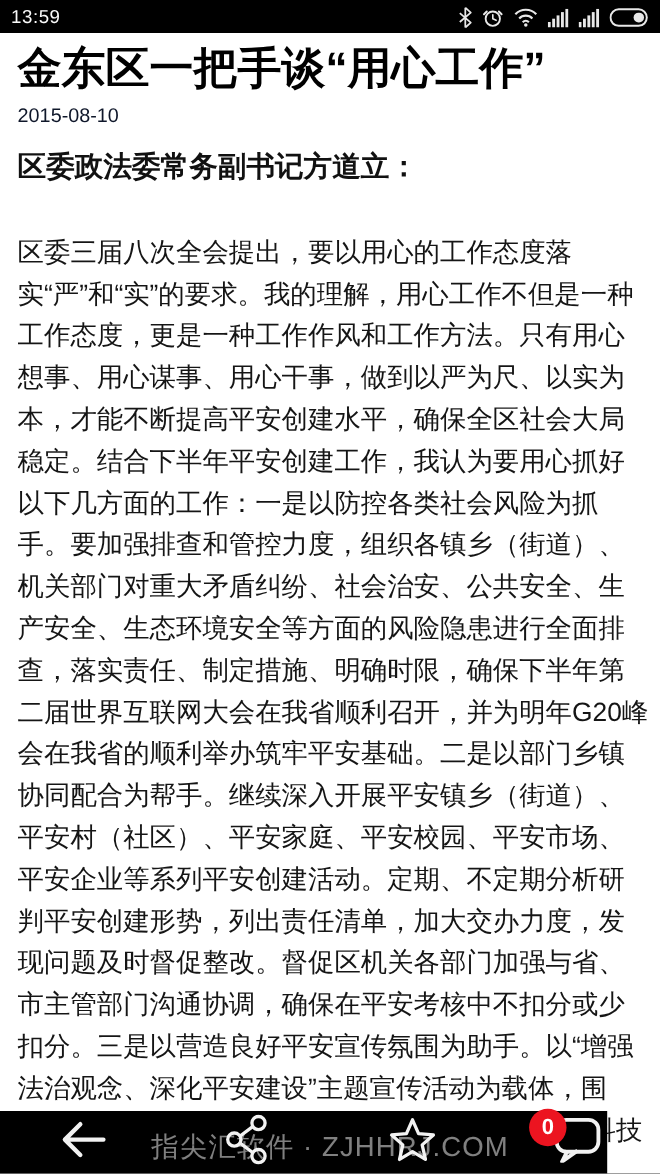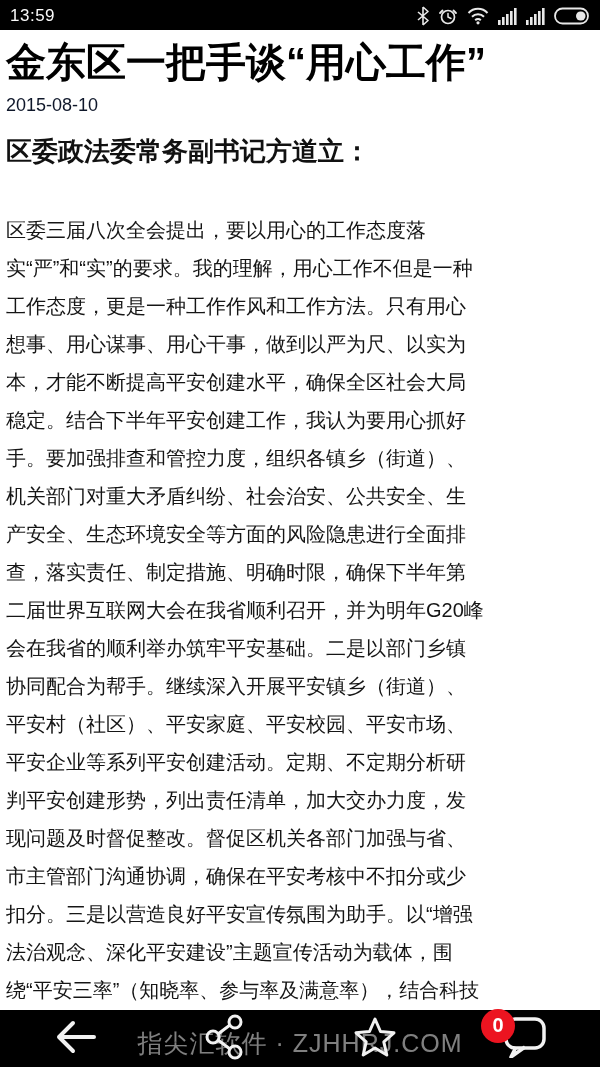--- a/index.html
+++ b/index.html
@@ -12,35 +12,35 @@
   .status-bar{
     position:absolute;top:0;left:0;width:600px;height:30px;
     background:#000;display:flex;align-items:center;
     color:#fff;box-sizing:border-box;padding:16px 10px;
   }
   .status-time{font-size:17px;color:#fafafa;letter-spacing:.5px;}
   .status-right{margin-left:auto;display:flex;align-items:center;gap:9px;}
   .status-right svg{display:block;}
   
   .article{position:absolute;top:30px;left:0;width:600px;height:980px;
-    box-sizing:border-box;padding:6px 8px 0 6px;background:#fff;}
+    box-sizing:border-box;padding:6px 8px 0 16px;background:#fff;}
   .article-title{
     margin:0;font-size:40px;line-height:52px;font-weight:700;color:#000;
     letter-spacing:0;white-space:nowrap;
   }
   .article-date{margin-top:6px;font-size:18px;line-height:22px;color:#0f172a;}
   .author-line{margin-top:20px;font-size:26px;line-height:30px;font-weight:700;color:#111;}
   .article-body{margin-top:45px;}
   .body-line{
-    height:38px;line-height:38px;font-size:20px;color:#151515;
+    height:38px;line-height:38px;font-size:24px;color:#151515;
     white-space:nowrap;overflow:hidden;
   }
   
   .bottom-bar{
-    position:absolute;left:0;top:1010px;width:600px;height:57px;
+    position:absolute;left:0;top:1010px;width:552px;height:57px;
     background:#000;
   }
   .watermark{
     position:absolute;left:0;top:18px;width:600px;text-align:center;
     font-size:25px;line-height:30px;color:rgba(255,255,255,0.5);
     letter-spacing:1px;z-index:1;
   }
   .nav-slot{
     position:absolute;top:0;width:150px;height:57px;z-index:2;
     display:flex;align-items:center;justify-content:center;
@@ -114,20 +114,21 @@
     <h1 class="article-title">金东区一把手谈“用心工作”</h1>
     <div class="article-date">2015-08-10</div>
     <div class="author-line">区委政法委常务副书记方道立：</div>
     <div class="article-body">
         <div class="body-line">区委三届八次全会提出，要以用心的工作态度落</div>
         <div class="body-line">实“严”和“实”的要求。我的理解，用心工作不但是一种</div>
         <div class="body-line">工作态度，更是一种工作作风和工作方法。只有用心</div>
         <div class="body-line">想事、用心谋事、用心干事，做到以严为尺、以实为</div>
         <div class="body-line">本，才能不断提高平安创建水平，确保全区社会大局</div>
         <div class="body-line">稳定。结合下半年平安创建工作，我认为要用心抓好</div>
+        <div class="body-line">以下几方面的工作：一是以防控各类社会风险为抓</div>
         <div class="body-line">手。要加强排查和管控力度，组织各镇乡（街道）、</div>
         <div class="body-line">机关部门对重大矛盾纠纷、社会治安、公共安全、生</div>
         <div class="body-line">产安全、生态环境安全等方面的风险隐患进行全面排</div>
         <div class="body-line">查，落实责任、制定措施、明确时限，确保下半年第</div>
         <div class="body-line">二届世界互联网大会在我省顺利召开，并为明年G20峰</div>
         <div class="body-line">会在我省的顺利举办筑牢平安基础。二是以部门乡镇</div>
         <div class="body-line">协同配合为帮手。继续深入开展平安镇乡（街道）、</div>
         <div class="body-line">平安村（社区）、平安家庭、平安校园、平安市场、</div>
         <div class="body-line">平安企业等系列平安创建活动。定期、不定期分析研</div>
         <div class="body-line">判平安创建形势，列出责任清单，加大交办力度，发</div>

